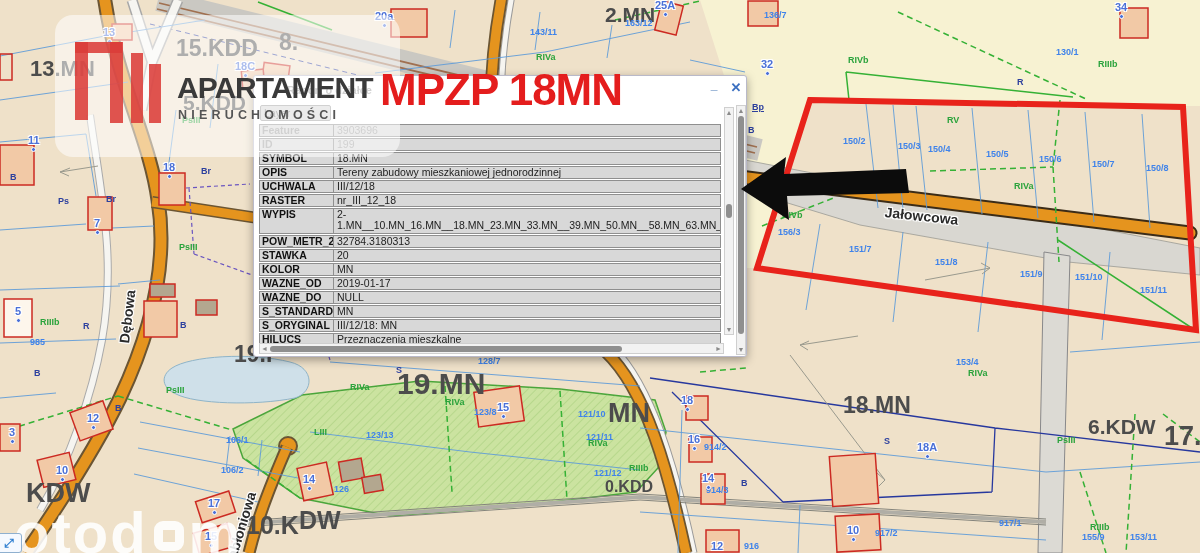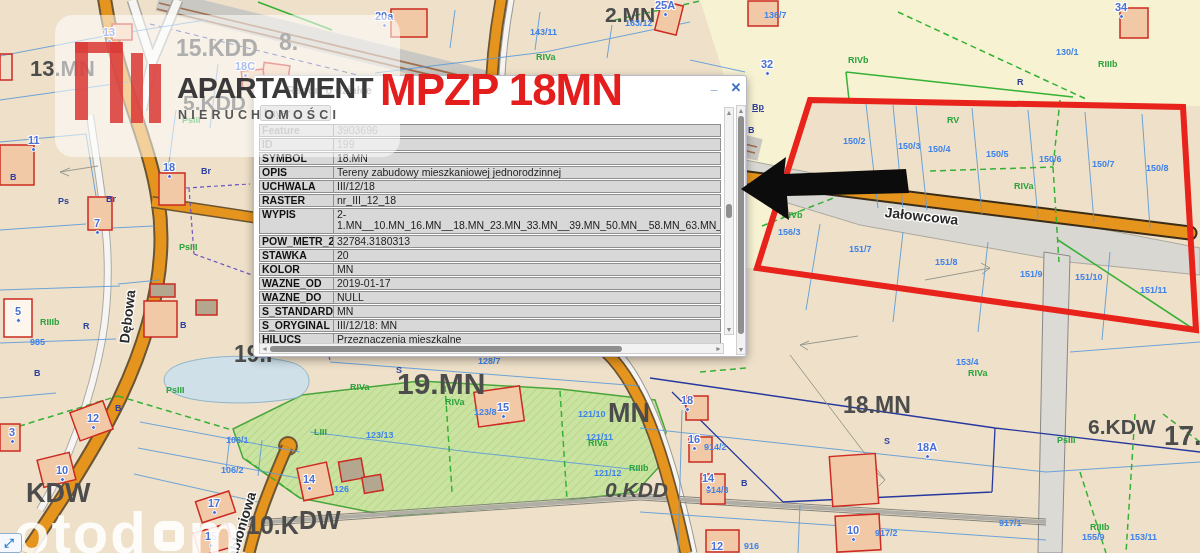--- a/index.html
+++ b/index.html
@@ -184,21 +184,21 @@
   <div id="map-labels">
       <div class="zl" style="left: 30px; top: 58px; font-size: 22px;">13.MN</div>
       <div class="zl" style="left: 176px; top: 37px; font-size: 23px;">15.KDD</div>
       <div class="zl" style="left: 279px; top: 31px; font-size: 23px;">8.</div>
       <div class="zl" style="left: 379px; top: 58px; font-size: 21px; margin-top: 38px;">8.KDW</div>
       <div class="zl" style="left: 605px; top: 4px; font-size: 21px;">2.MN</div>
       <div class="zl" style="left: 183px; top: 92px; font-size: 21px;">5.KDD</div>
       <div class="zl" style="left: 397px; top: 369px; font-size: 30px;">19.MN</div>
       <div class="zl" style="left: 234px; top: 343px; font-size: 23px;">19.I</div>
       <div class="zl" style="left: 608px; top: 400px; font-size: 27px;">MN</div>
-      <div class="zl" style="left: 605px; top: 479px; font-size: 21px; font-style: italic;">0.KDD</div>
+      <div class="zl" style="left: 605px; top: 479px; font-size: 16px;">0.KDD</div>
       <div class="zl" style="left: 843px; top: 394px; font-size: 23px;">18.MN</div>
       <div class="zl" style="left: 1088px; top: 416px; font-size: 21px;">6.KDW</div>
       <div class="zl" style="left: 1164px; top: 423px; font-size: 27px;">17.</div>
       <div class="zl" style="left: 26px; top: 480px; font-size: 27px;">KDW</div>
       <div class="zl" style="left: 246px; top: 513px; font-size: 25px;">10.K</div>
       <div class="zl" style="left: 299px; top: 508px; font-size: 25px;">DW</div>
       <div class="sl" style="left: 131px; top: 330px; transform: rotate(-83deg);">Dębowa</div>
       <div class="sl" style="left: 884px; top: 205px; transform: rotate(6deg);">Jałowcowa</div>
       <div class="sl" style="left: 236px; top: 553px; transform: rotate(-73deg);">Jabłoniowa</div>
       <div class="pl" style="left: 843px; top: 137px;">150/2</div>

